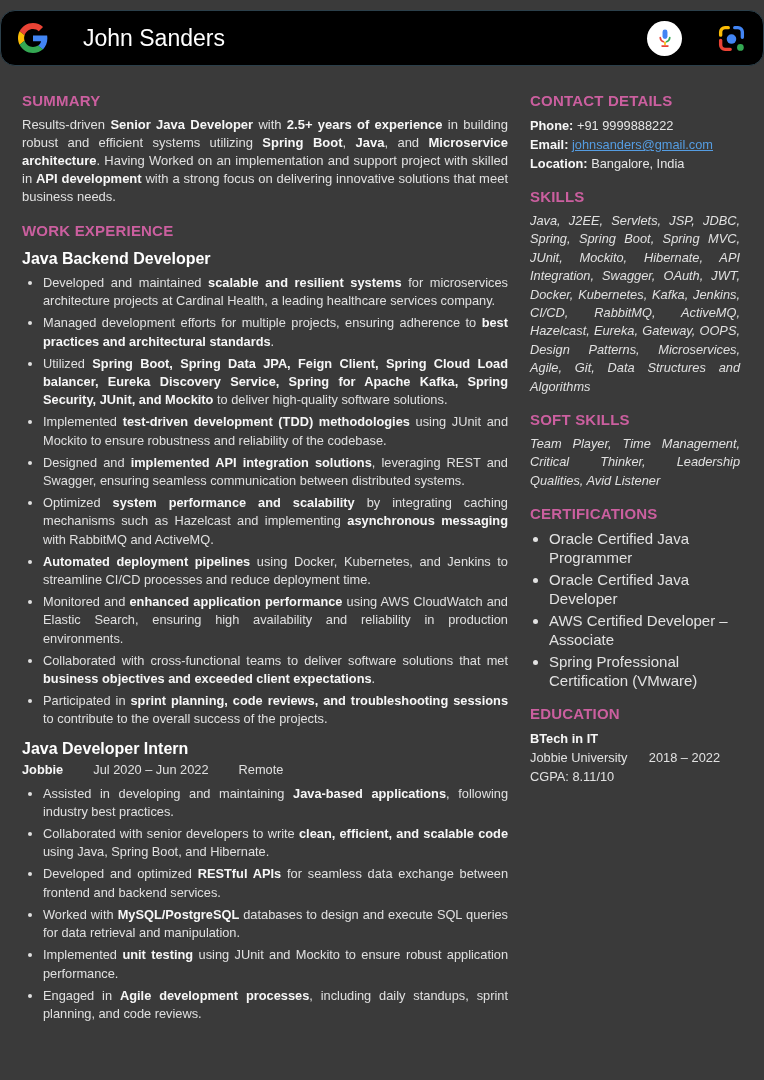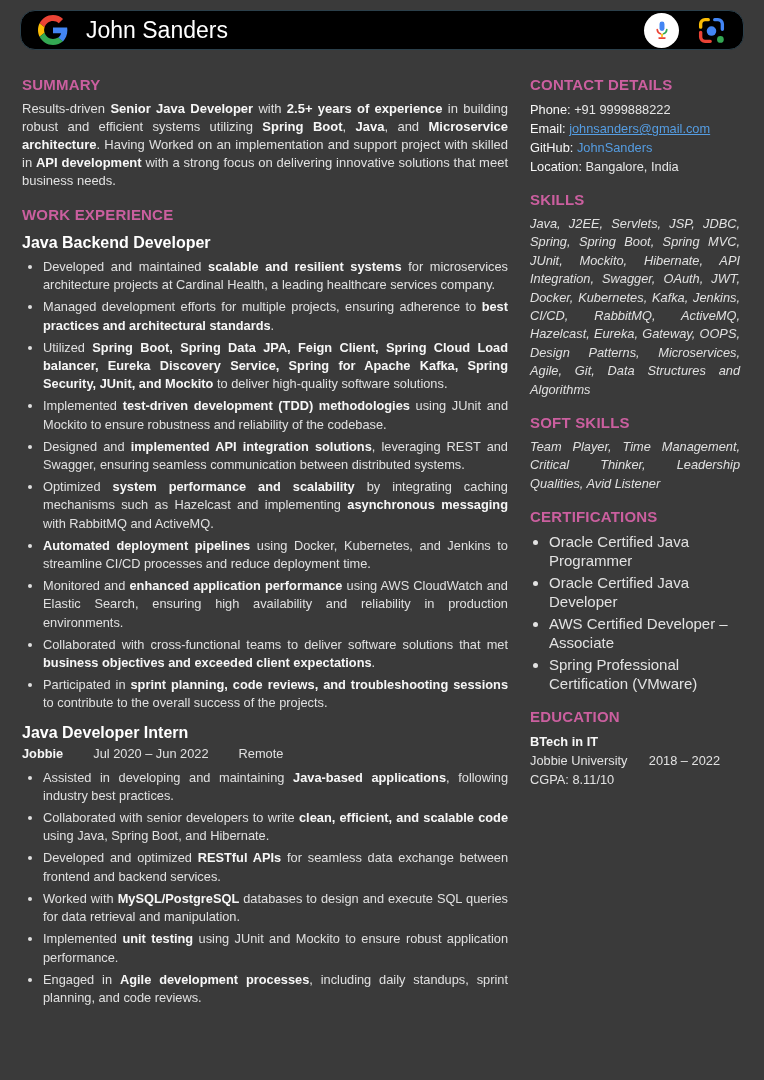--- a/index.html
+++ b/index.html
@@ -4,23 +4,23 @@
 <style>
   html,body{margin:0;padding:0;}
   body{
     width:764px;height:1080px;overflow:hidden;
     background:#3a3a3a;
     font-family:"Liberation Sans", sans-serif;
     -webkit-font-smoothing:antialiased;
   }
   
   .search-bar{
-    margin:10px 20px 0;height:40px;box-sizing:border-box;
+    margin:10px 0 0;height:56px;box-sizing:border-box;
     background:#000;border:1px solid #2b3f4a;border-radius:15px;
-    display:flex;align-items:center;padding:0 13px 0 17px;
+    display:flex;align-items:center;padding:0 13px 0 17px;gap:17px;
   }
   .g-logo{width:30px;height:30px;flex:0 0 auto;}
   .bar-title{color:#fff;font-size:23px;font-weight:400;margin-left:18px;flex:1;white-space:nowrap;}
   .mic-btn{width:35px;height:35px;border-radius:50%;background:#fff;
     display:flex;align-items:center;justify-content:center;margin-right:13px;cursor:pointer;flex:0 0 auto;}
   .lens-btn{width:38px;height:38px;display:flex;align-items:center;justify-content:center;cursor:pointer;flex:0 0 auto;}
   
   .content{display:flex;gap:22px;padding:26px 24px 0 22px;box-sizing:border-box;}
   .left-col{flex:0 0 486px;max-width:486px;}
   .right-col{flex:1;min-width:0;}
@@ -29,21 +29,21 @@
   .body-text{font-size:13px;line-height:18px;color:#e0e0e0;text-align:justify;margin:0;}
   b{font-weight:700;color:#f7f7f7;}
   .job-title{font-size:16px;font-weight:700;color:#fff;margin:11px 0 3px;}
   .job-meta{display:flex;gap:30px;font-size:12.8px;line-height:18px;color:#e0e0e0;}
   .company{font-weight:700;color:#f7f7f7;}
   .bullets{margin:6px 0 0;padding-left:21px;list-style:disc;}
   .bullets li{font-size:12.8px;line-height:18.2px;color:#e0e0e0;text-align:justify;margin:0 0 4px;}
   
   .side-sec{margin-bottom:15px;}
   .contact-row{font-size:12.8px;line-height:19px;color:#e6e6e6;}
-  .c-label{font-weight:400;color:#f7f7f7;text-align:center;}
+  .c-label{font-weight:700;color:#f7f7f7;text-align:center;}
   .c-label::after{content:": ";}
   .link{color:#559de2;cursor:pointer;}
   .link.u{text-decoration:underline;}
   .side-text{font-size:12.8px;line-height:18.4px;color:#e0e0e0;text-align:justify;margin:0;font-style:italic;}
   .side-bullets{margin:2px 0 0;padding-left:19px;list-style:disc;}
   .side-bullets li{font-size:15px;line-height:19px;color:#e2e2e2;margin:0 0 3px;text-align:left;}
   .edu-line{font-size:12.8px;line-height:19px;color:#e2e2e2;}
   .edu-degree{font-weight:700;color:#f7f7f7;}
   .edu-row{display:flex;justify-content:space-between;padding-right:20px;}
 </style>
@@ -136,23 +136,20 @@
 
     <section class="side-sec">
       <h2 class="sec-h">CONTACT DETAILS</h2>
       <div class="contact-row">
         <span class="c-label">Phone</span><span>+91 9999888222</span>
       </div>
       <div class="contact-row">
         <span class="c-label">Email</span><span class="link u">johnsanders@gmail.com</span>
       </div>
       <div class="contact-row">
-        <span class="c-label">GitHub</span><span class="link">JohnSanders</span>
-      </div>
-      <div class="contact-row">
         <span class="c-label">Location</span><span>Bangalore, India</span>
       </div>
     </section>
 
     <section class="side-sec">
       <h2 class="sec-h">SKILLS</h2>
       <p class="side-text">Java, J2EE, Servlets, JSP, JDBC, Spring, Spring Boot, Spring MVC, JUnit, Mockito, Hibernate, API Integration, Swagger, OAuth, JWT, Docker, Kubernetes, Kafka, Jenkins, CI/CD, RabbitMQ, ActiveMQ, Hazelcast, Eureka, Gateway, OOPS, Design Patterns, Microservices, Agile, Git, Data Structures and Algorithms</p>
     </section>
 
     <section class="side-sec">

